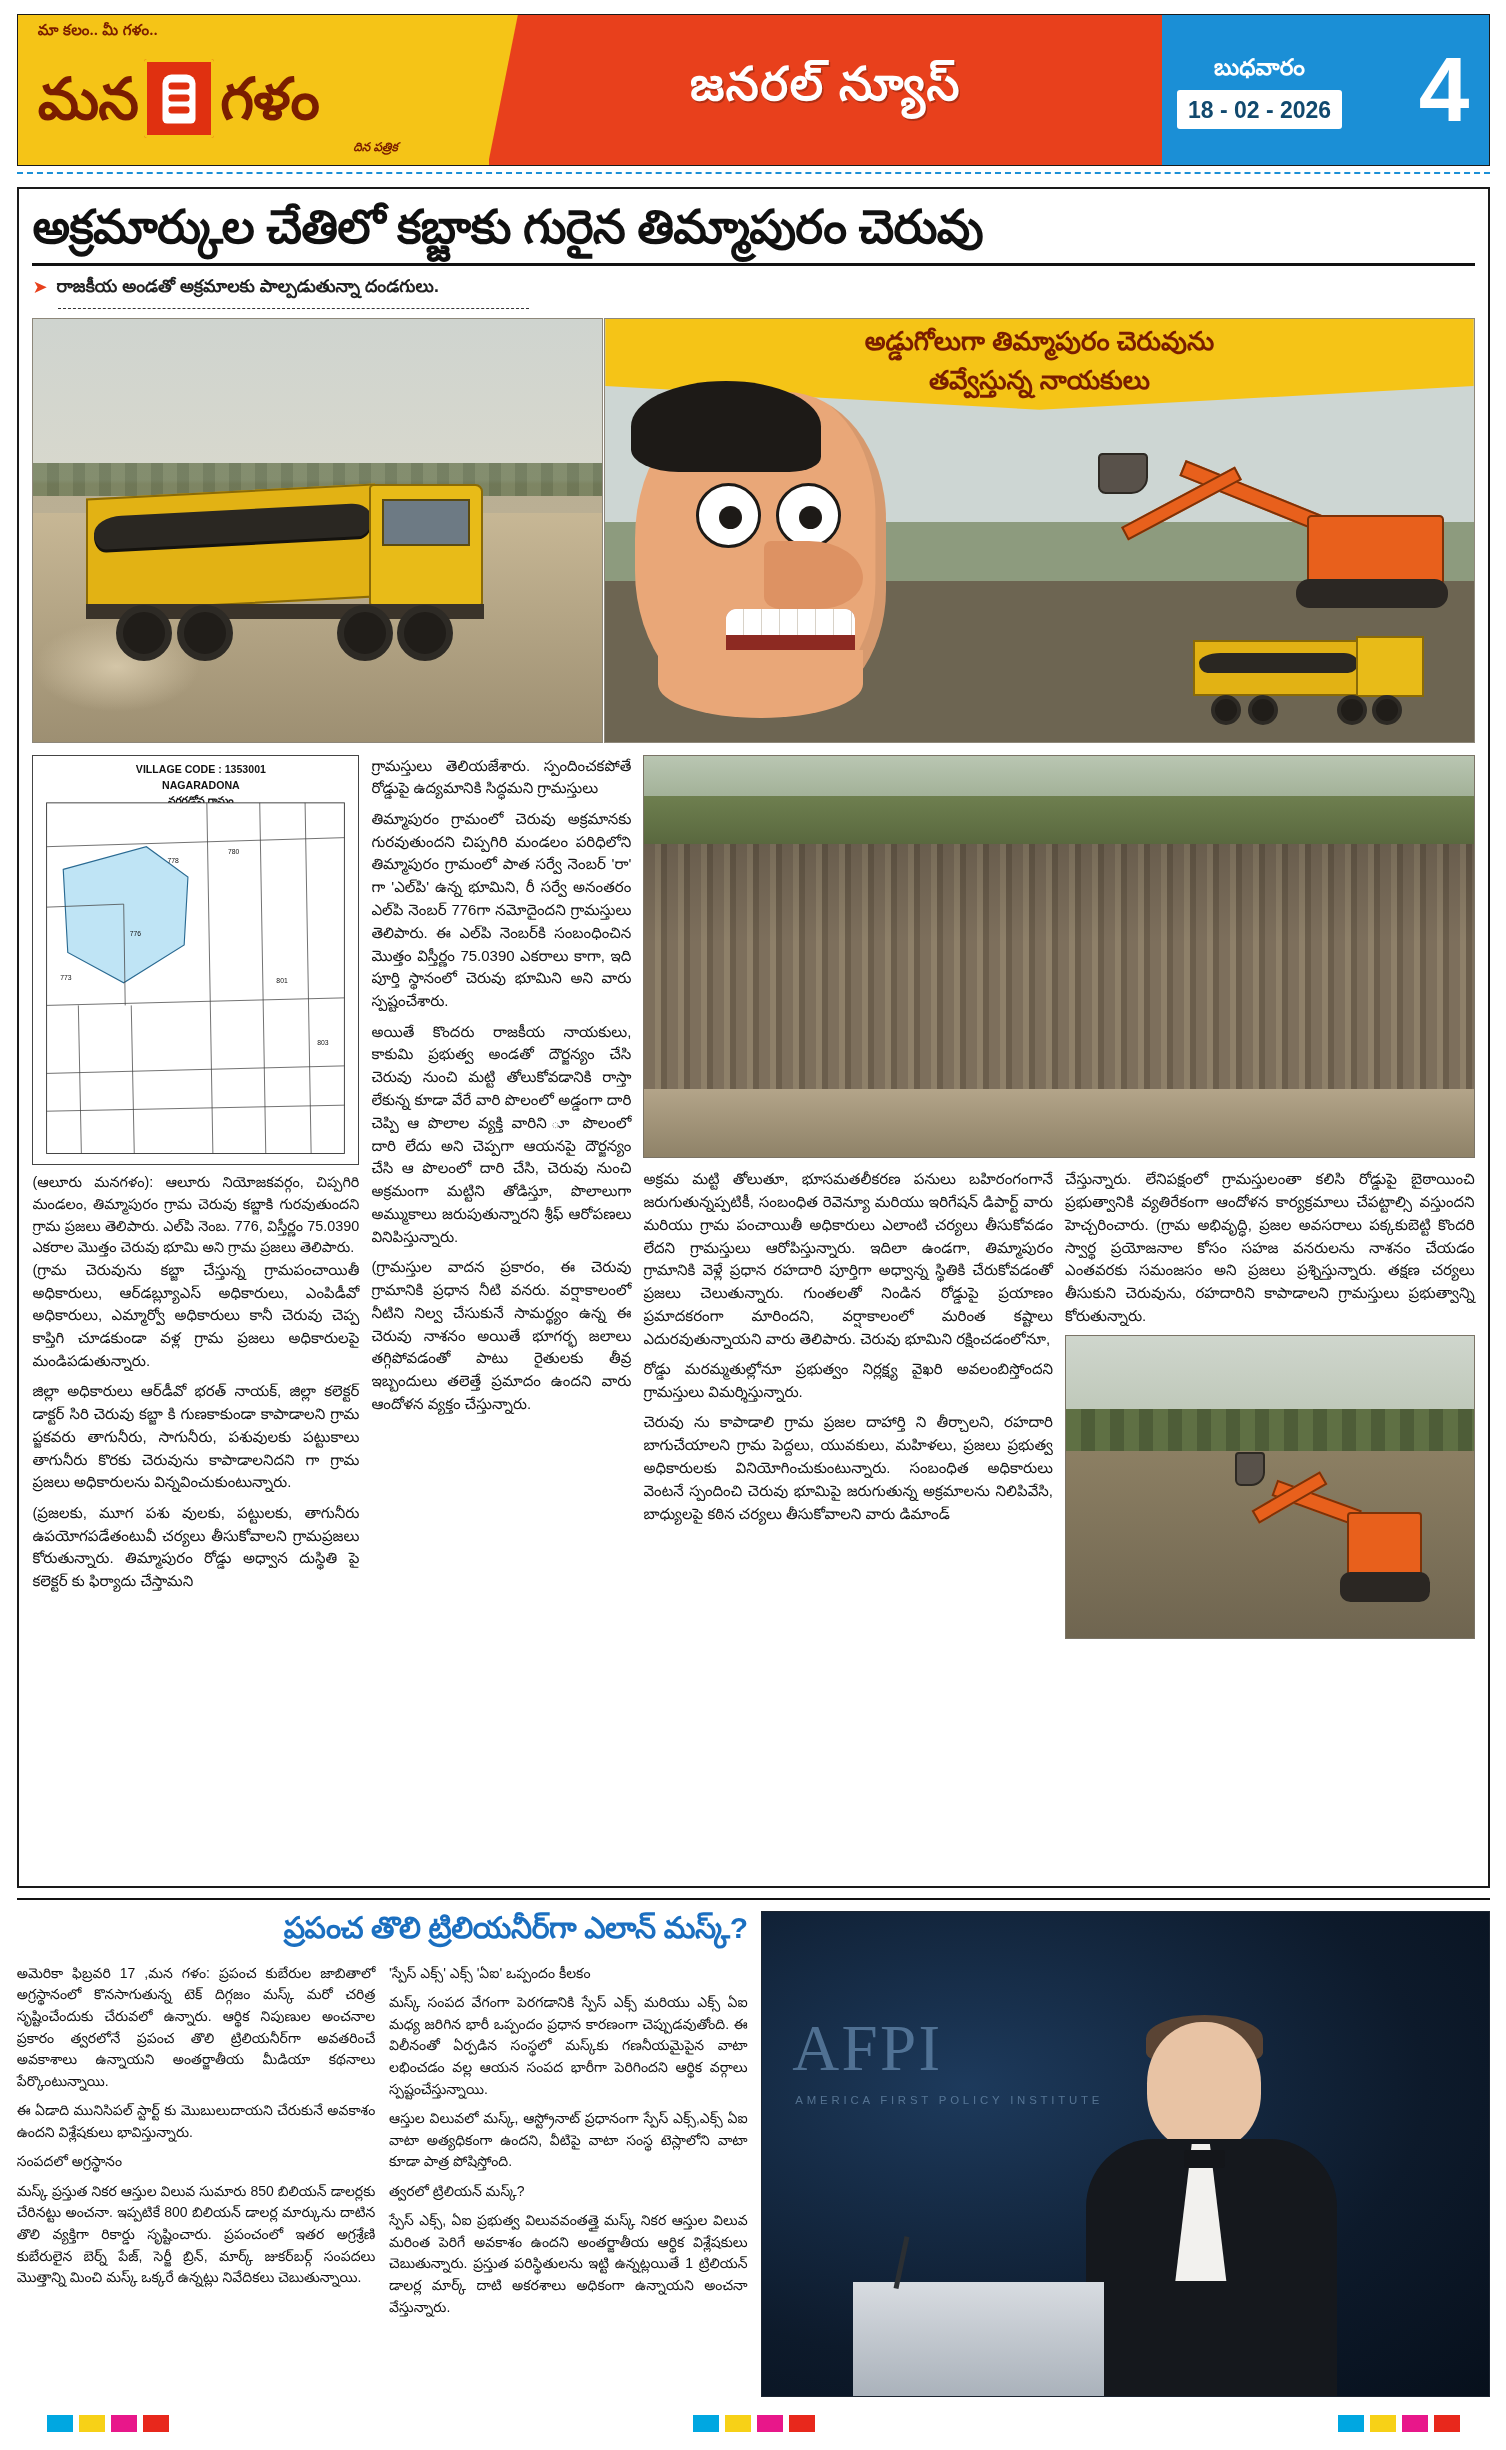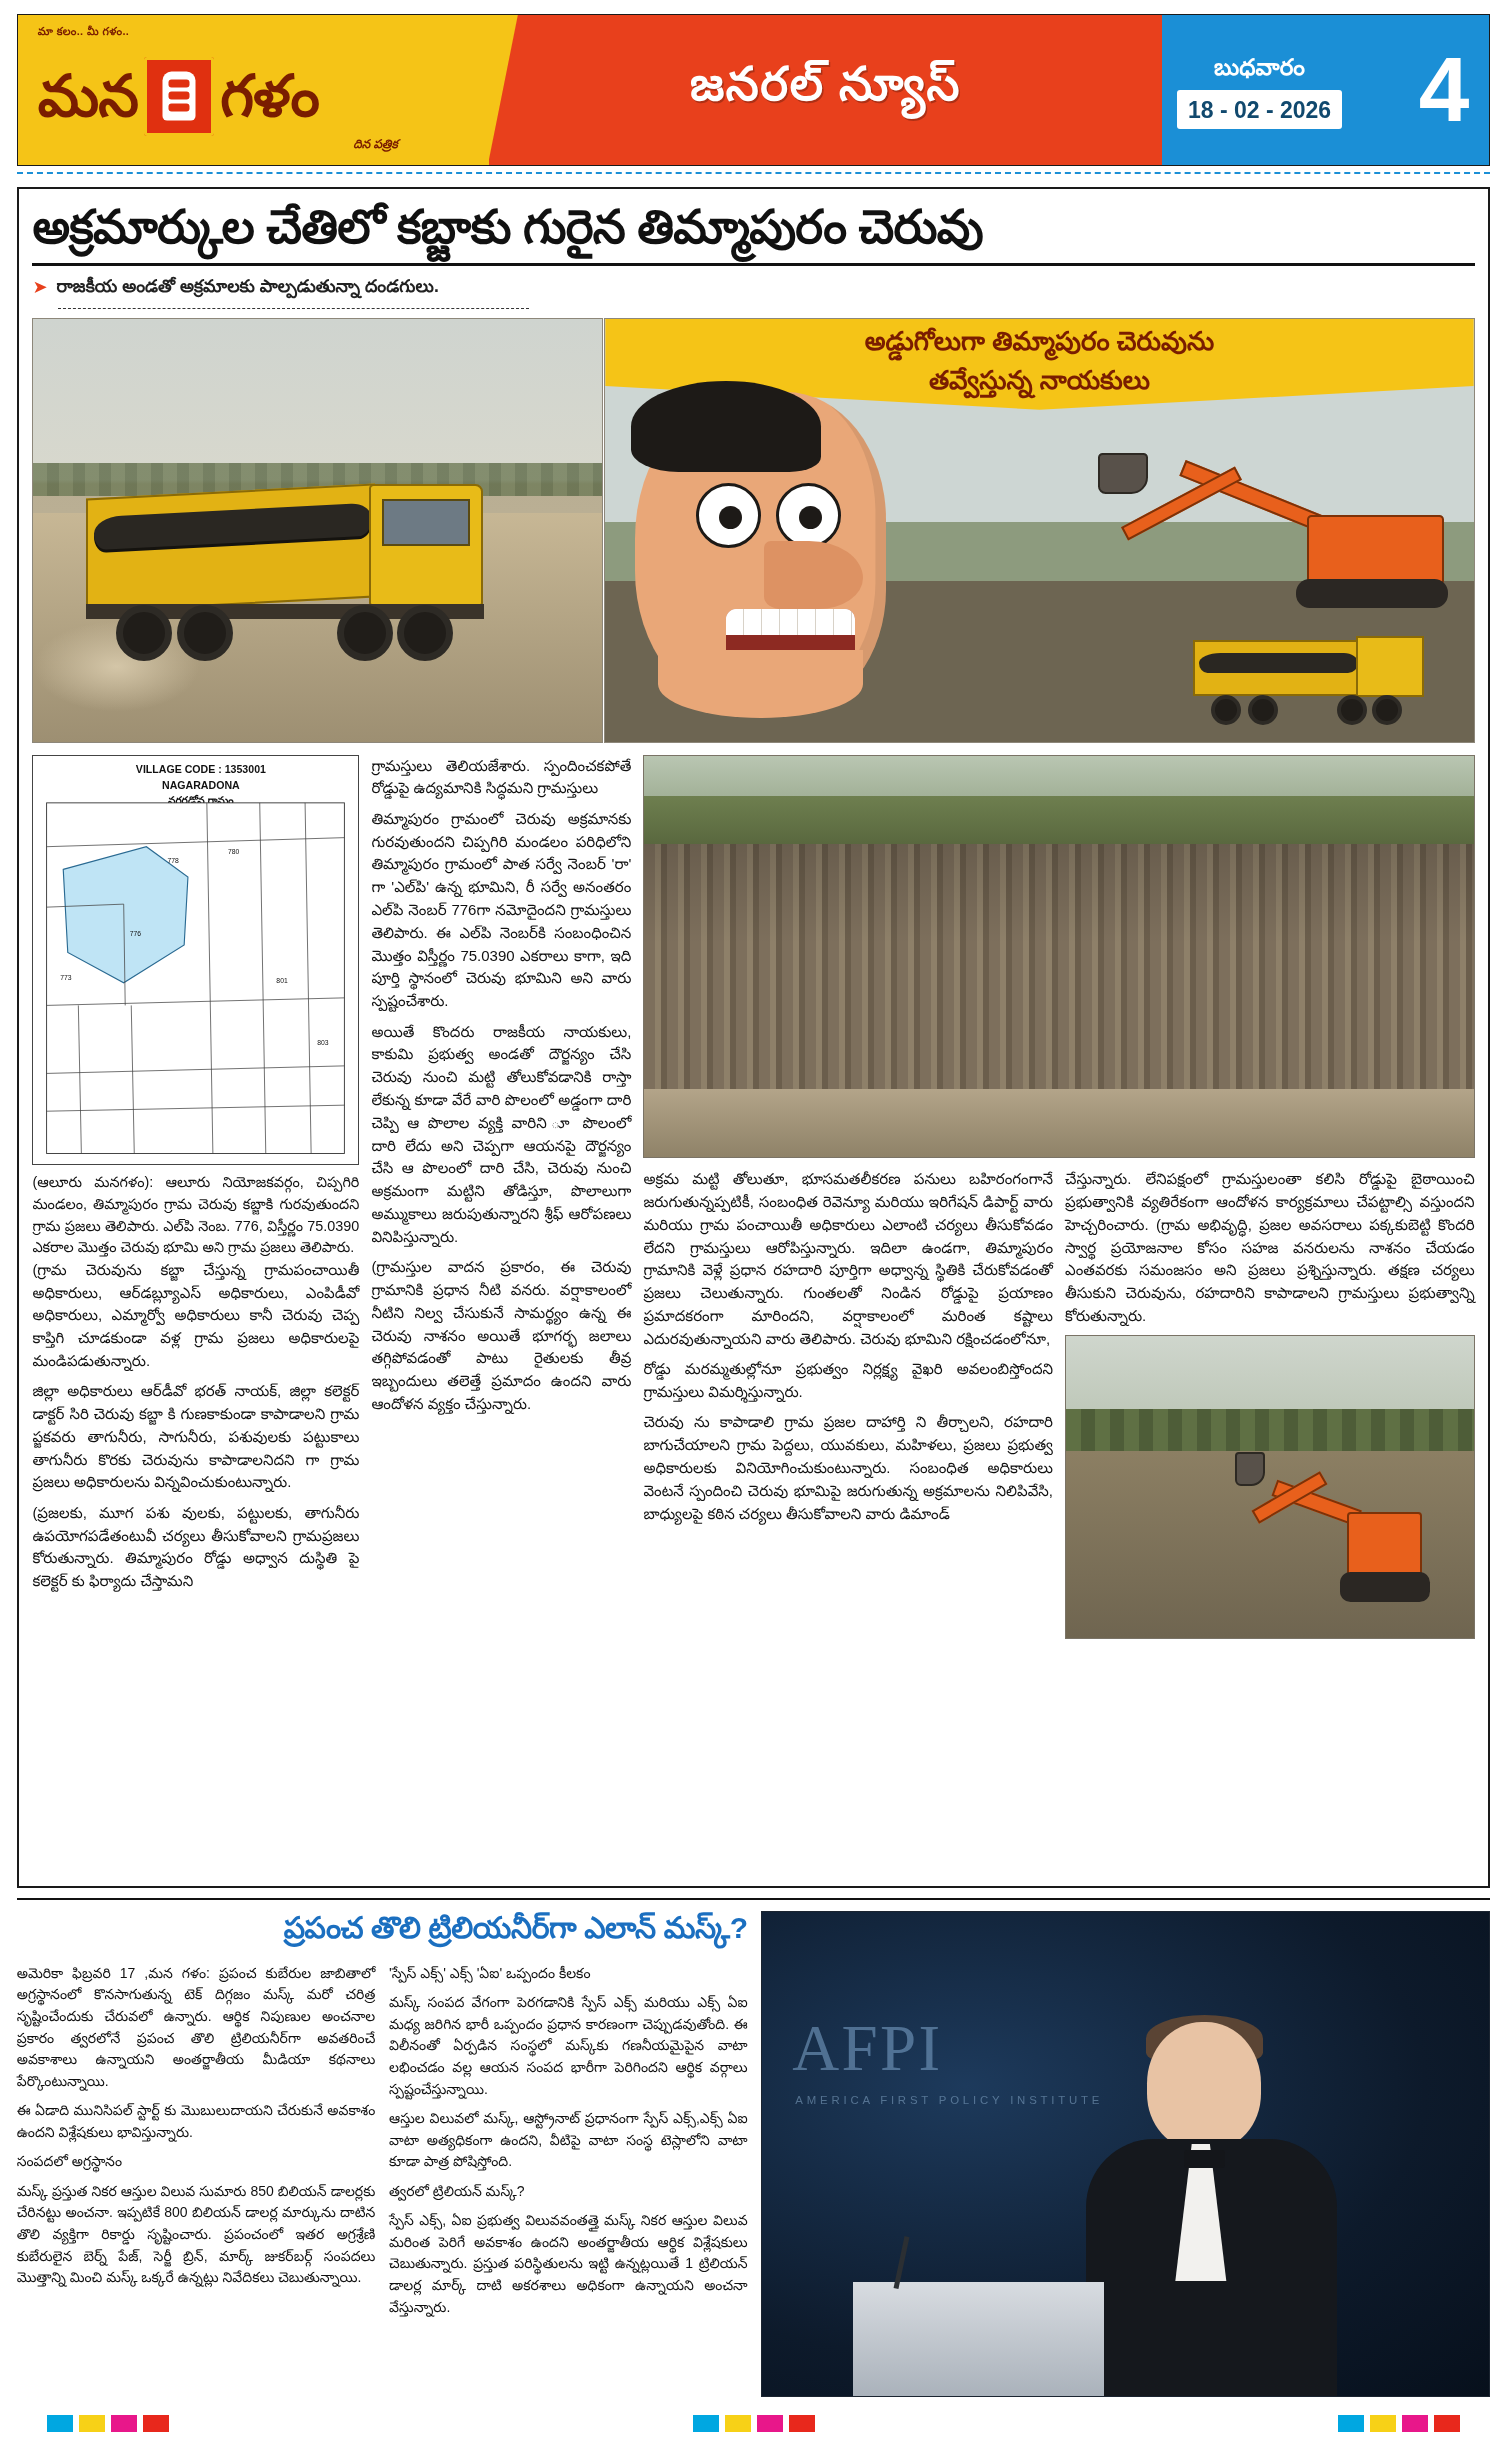--- a/index.html
+++ b/index.html
@@ -30,25 +30,26 @@
   .mh-logo {
     width: 471px;
     background: #f5c417;
     position: relative;
     display: flex;
     flex-direction: column;
     justify-content: center;
     padding-left: 20px;
   }
   .mh-logo .tag-top {
-    font-size: 11px;
+    font-size: 15px;
     color: #7a1d00;
     font-weight: bold;
     letter-spacing: 0.4px;
     margin-bottom: 17px;
+    font-family: Liberation Serif, serif;
   }
   .logo-row { display: flex; align-items: center; }
   .logo-word {
     font-size: 58px;
     font-weight: bold;
     color: #7a1d00;
     line-height: 1;
     letter-spacing: -0.8px;
   }
   .logo-emblem {

